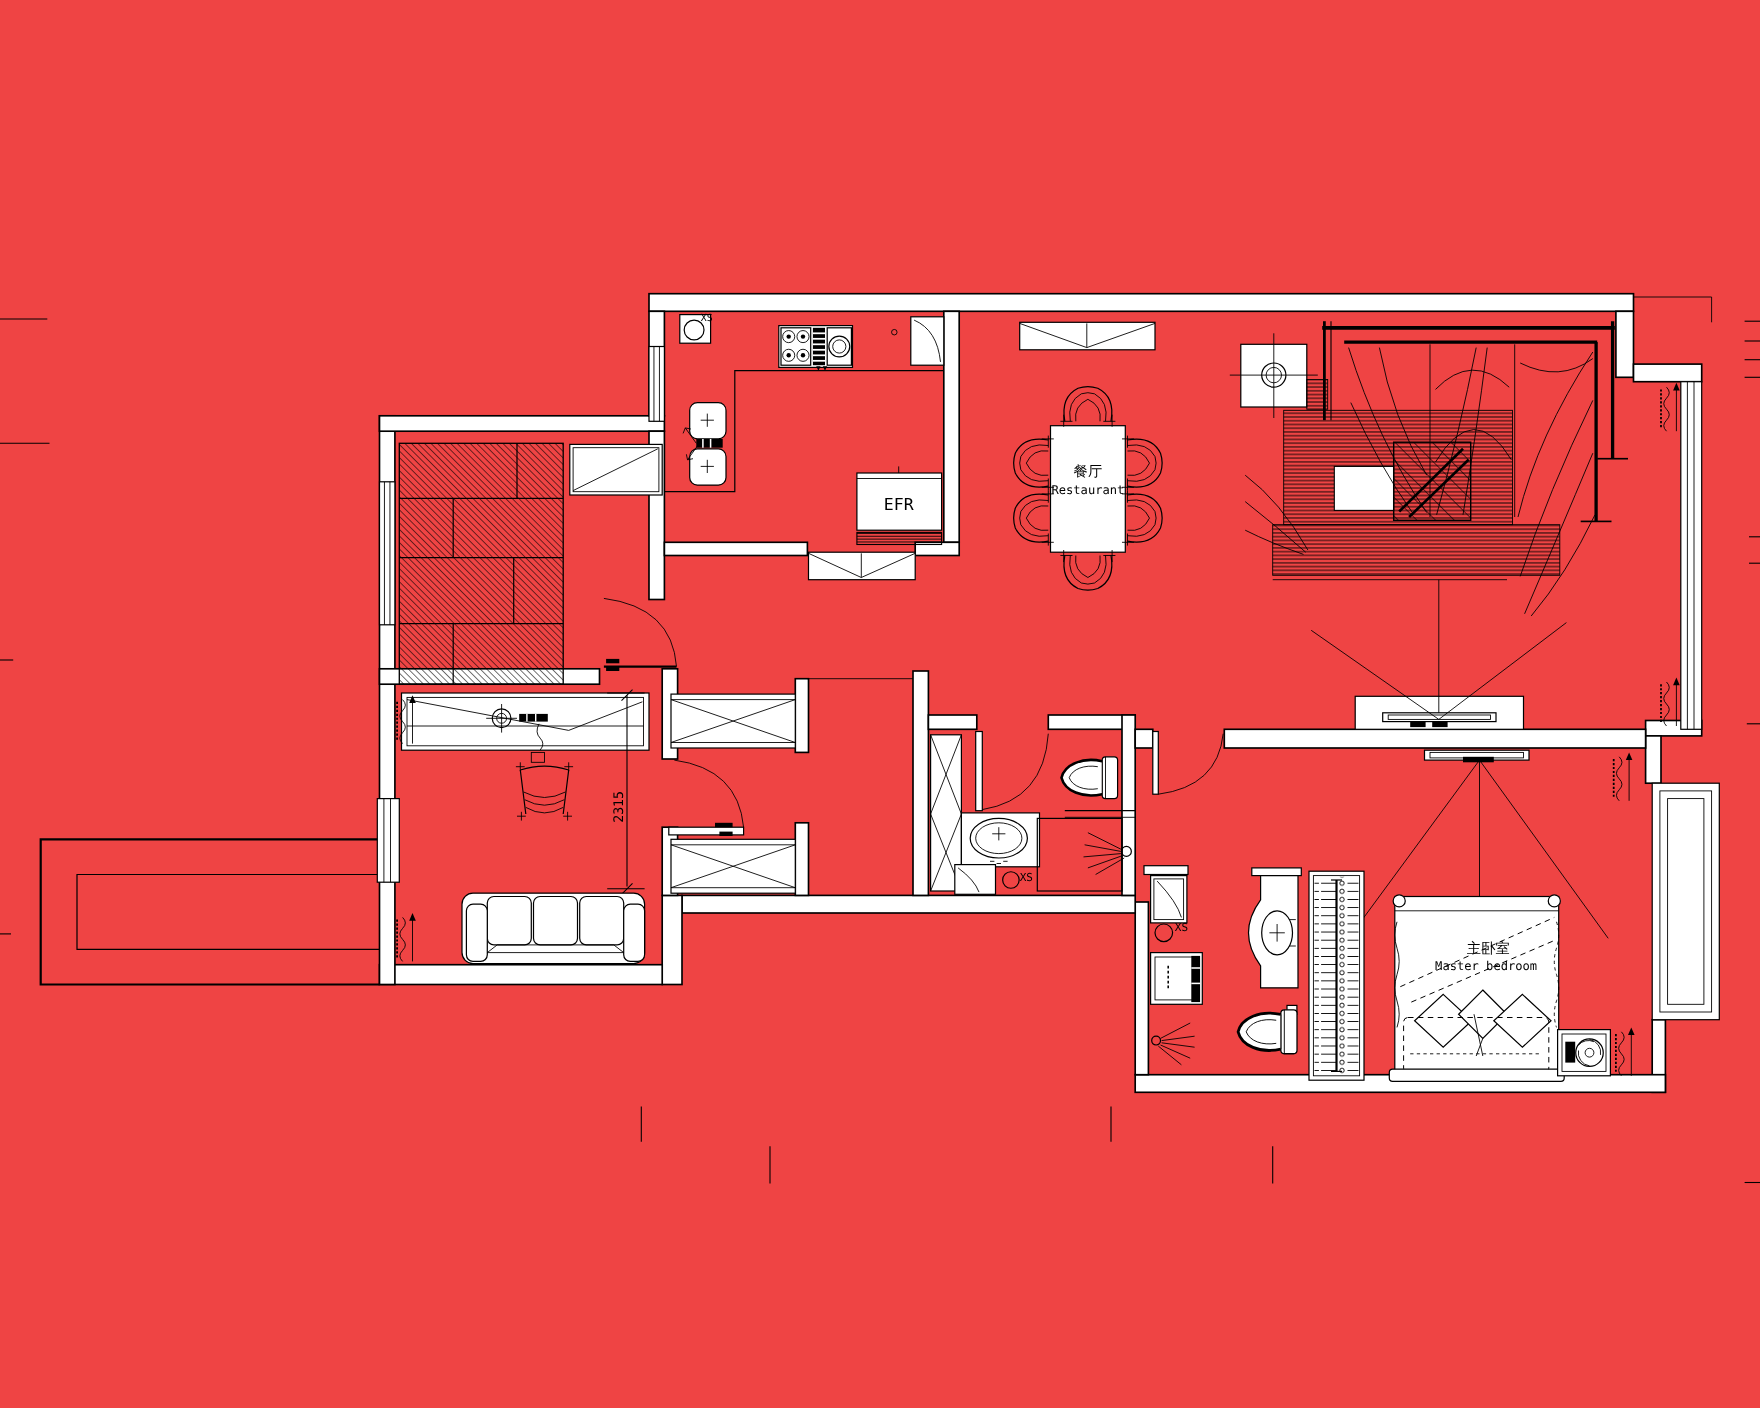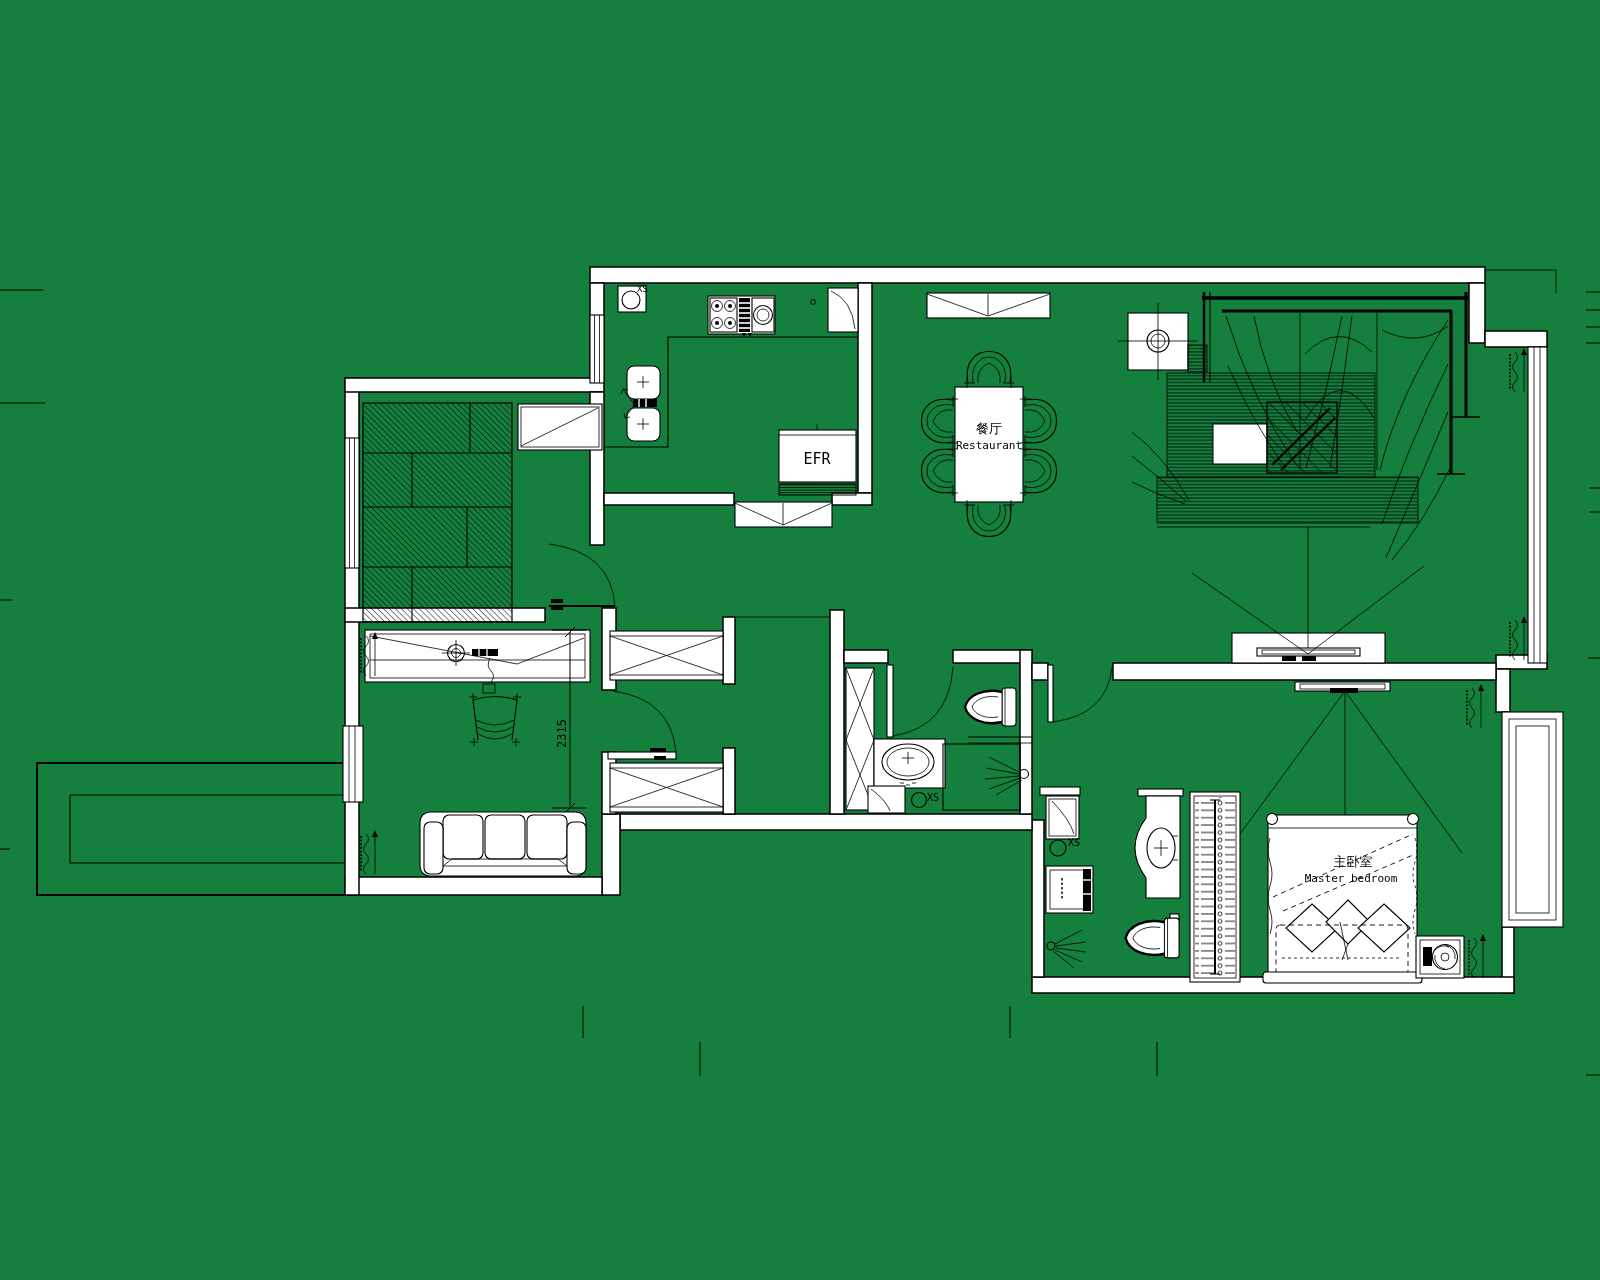--- a/index.html
+++ b/index.html
@@ -1,16 +1,16 @@
 <!DOCTYPE html>
 <html><head>
 <meta charset="utf-8">
 <style>
   html,body{margin:0;padding:0;background:#fff;}
-  .plan{width:1600px;height:1280px;position:relative;background:#15803d;overflow:hidden;}
+  .plan{width:1600px;height:1280px;position:relative;background:#ef4444;overflow:hidden;}
   svg{display:block;}
   svg text{font-family:"DejaVu Sans Mono","DejaVu Sans",monospace;fill:#000;}
   .w  {fill:#fff;stroke:#000;stroke-width:1.5;}
   .ww {fill:#fff;stroke:#000;stroke-width:1.1;}
   .f  {fill:none;stroke:#000;stroke-width:1.1;}
   .f2 {fill:none;stroke:#000;stroke-width:0.8;}
   .wf {fill:#fff;stroke:#000;stroke-width:1.1;}
   .blk{fill:#000;stroke:none;}
   .dsh{fill:none;stroke:#000;stroke-width:0.9;stroke-dasharray:5 4;}
   .dsh2{fill:none;stroke:#000;stroke-width:0.8;stroke-dasharray:3 3;}

